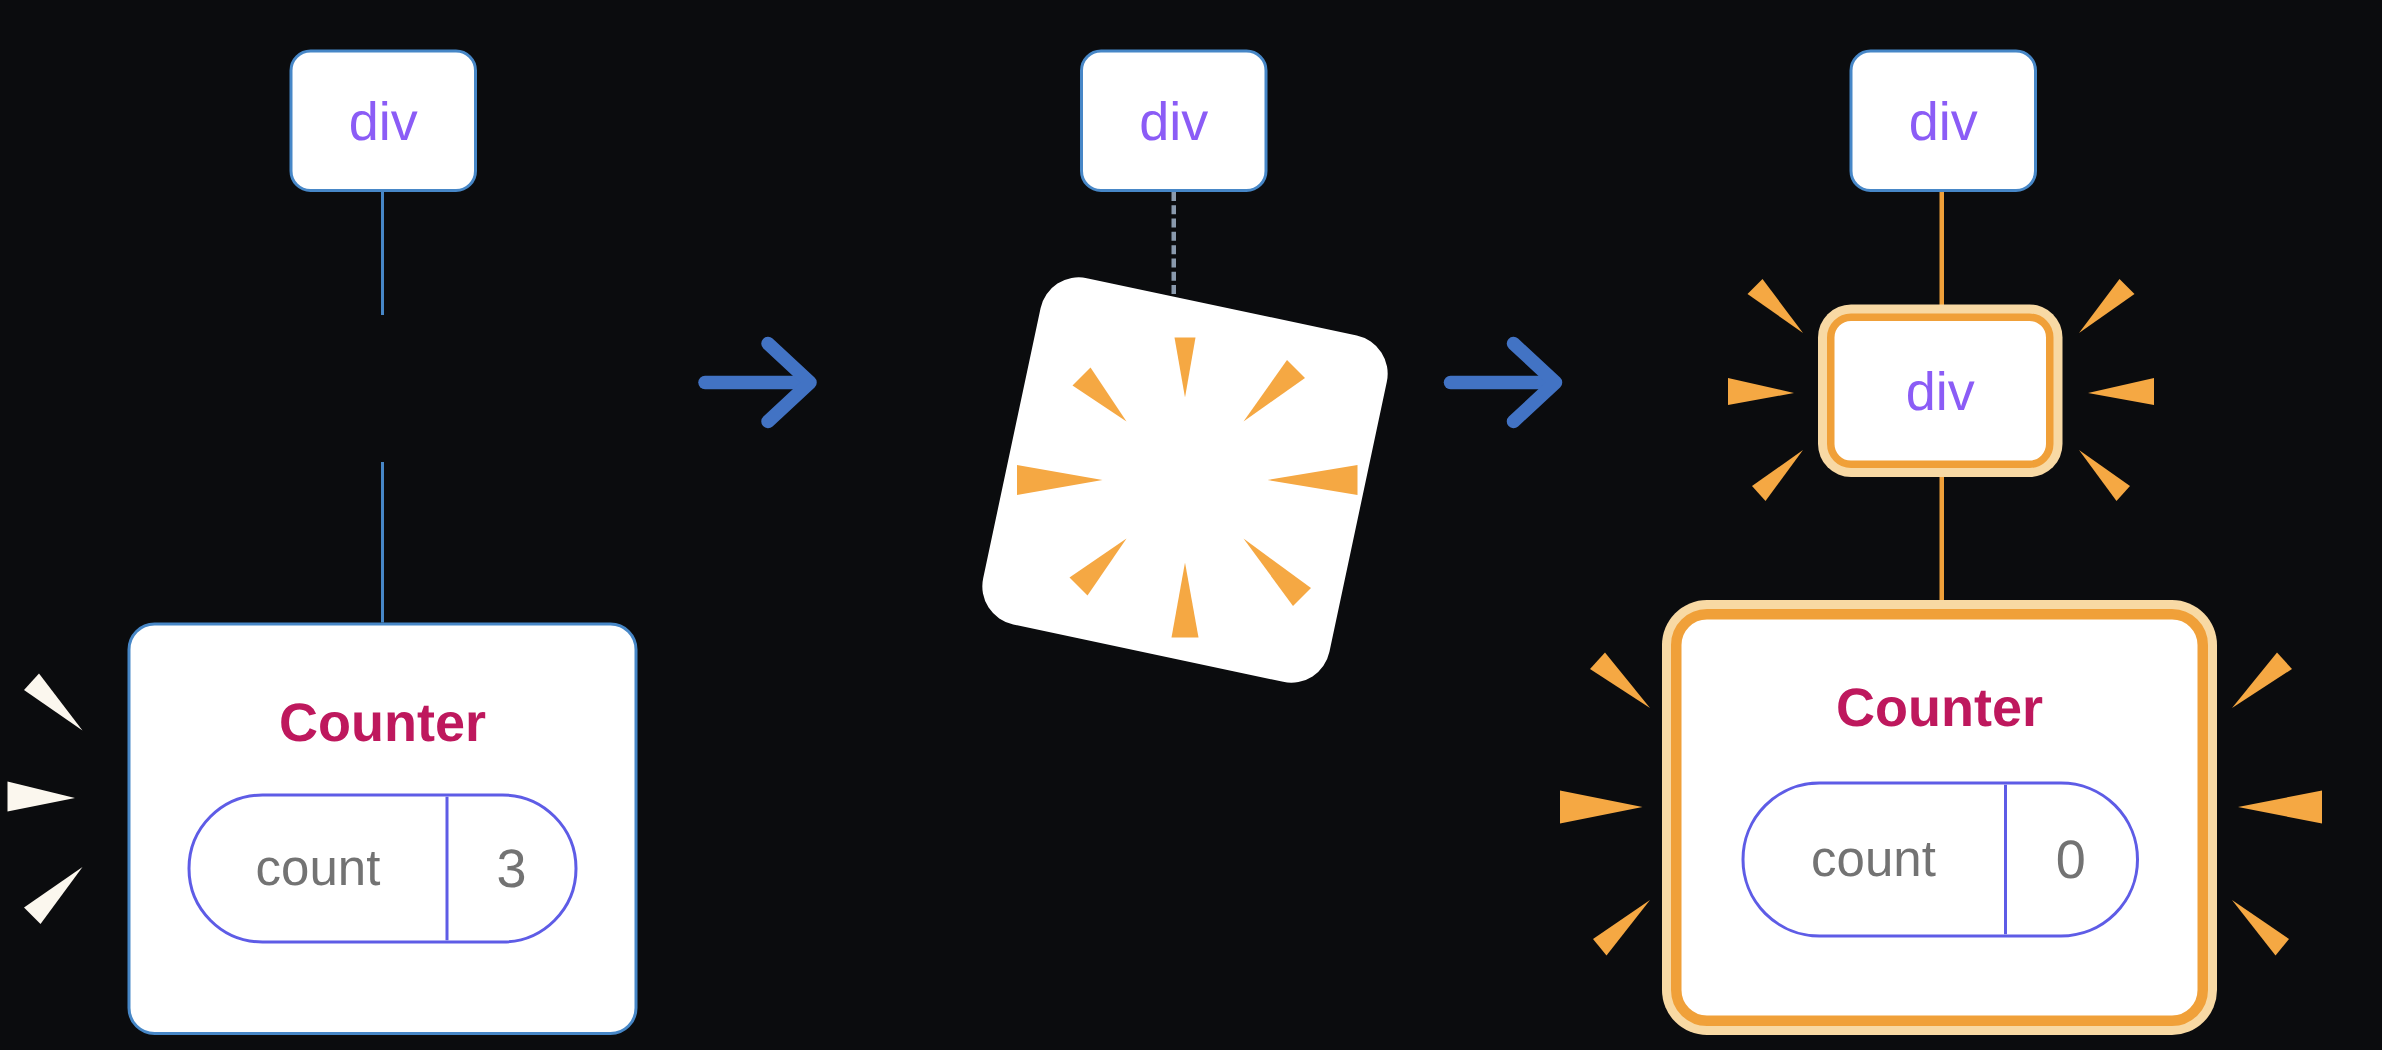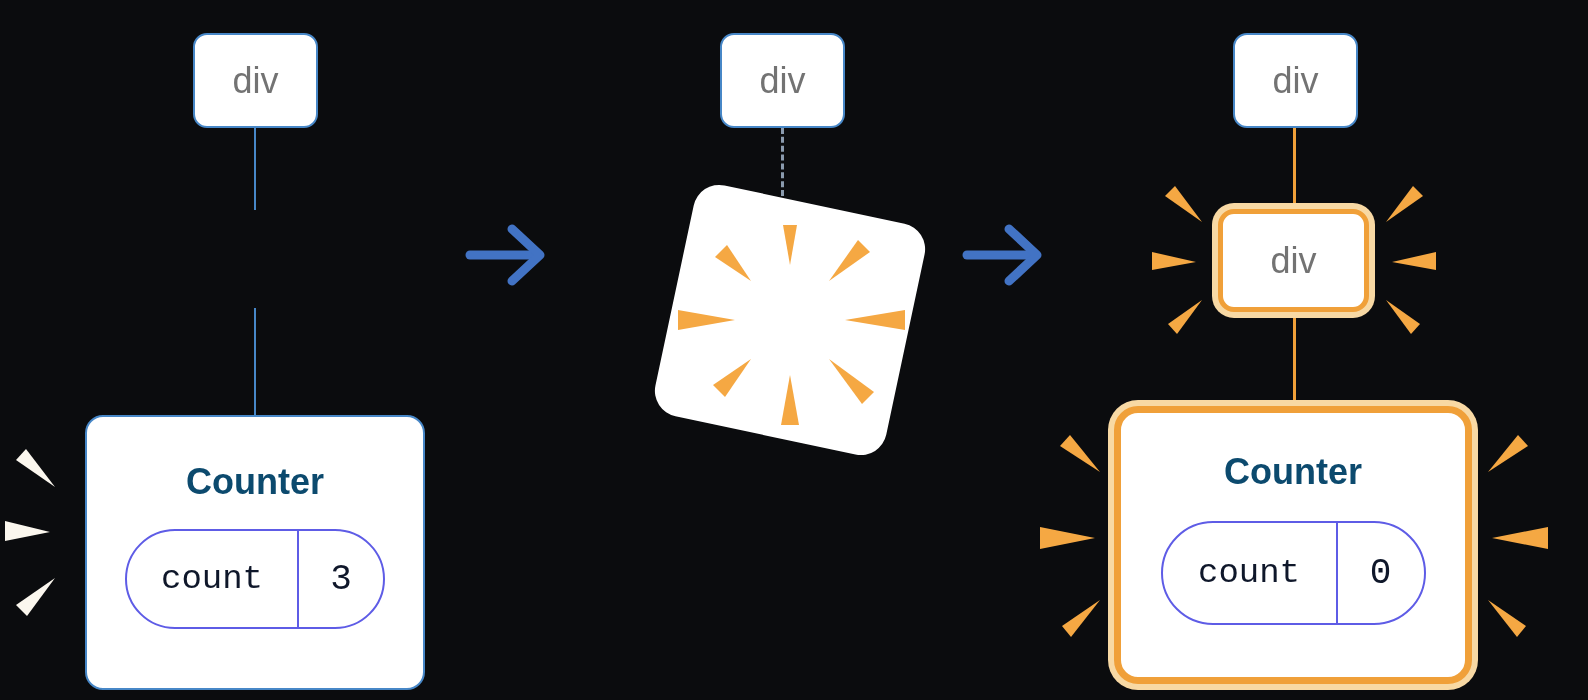--- a/index.html
+++ b/index.html
@@ -13,55 +13,54 @@
     overflow: hidden;
   }
   .node {
     position: absolute;
     background: #ffffff;
     border: 2px solid #4787c7;
     border-radius: 14px;
     display: flex;
     align-items: center;
     justify-content: center;
-    color: #737373;
+    color: #8b5cf6;
     font-size: 36px;
     font-weight: 500;
   }
   .vline { position: absolute; width: 2px; background: #4787c7; }
   .vline-orange { position: absolute; width: 3px; background: #f0a039; }
   .dashed { position: absolute; width: 0; border-left: 3px dashed #8a9aad; }
   .counter-box {
     position: absolute;
     background: #ffffff;
     border: 2px solid #4787c7;
     border-radius: 18px;
     display: flex;
     flex-direction: column;
     align-items: center;
   }
   .counter-title {
-    color: #0c4a6e;
+    color: #be185d;
     font-size: 36px;
     font-weight: 600;
   }
   .pill {
     display: flex;
     border: 2px solid #5e5ce6;
     border-radius: 60px;
     background: #ffffff;
     overflow: hidden;
   }
   .pill-cell {
     display: flex;
     align-items: center;
     justify-content: center;
-    color: #0f172a;
+    color: #737373;
     font-size: 34px;
-    font-family: Liberation Mono, monospace;
   }
   .pill-value { border-left: 2px solid #5e5ce6; font-size: 36px; }
   .highlight-node {
     border: 5px solid #f0a039;
     box-shadow: 0 0 0 6px #f8d9a4;
     border-radius: 16px;
   }
   .highlight-box {
     border: 7px solid #f0a039;
     box-shadow: 0 0 0 6px #f8d9a4;

